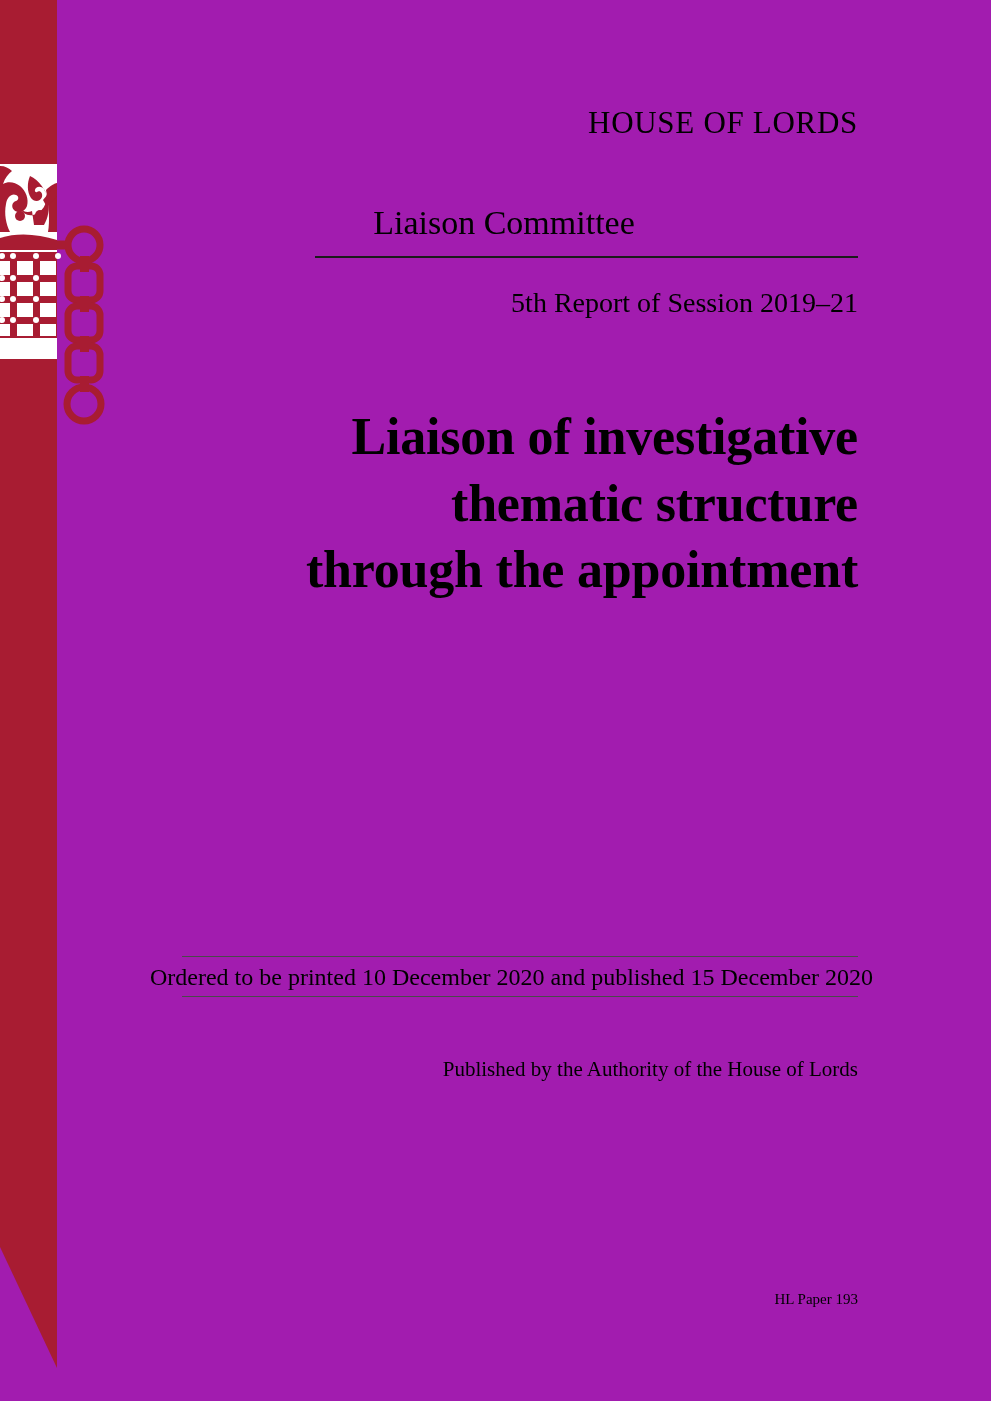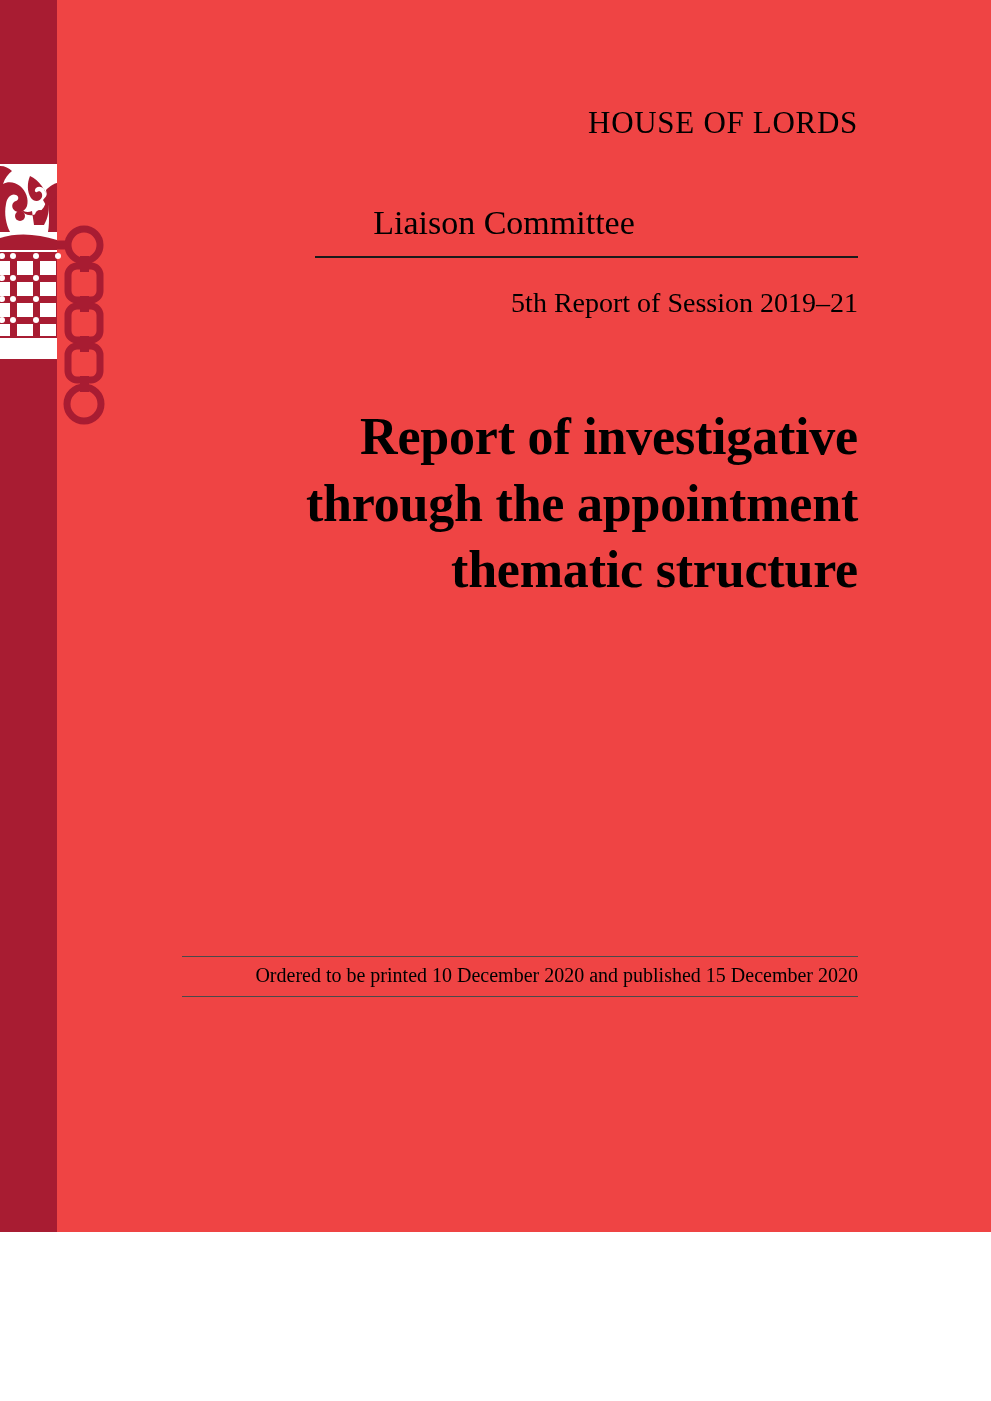--- a/index.html
+++ b/index.html
@@ -4,22 +4,22 @@
 <style>
   html, body {
     margin: 0;
     padding: 0;
     background: #ffffff;
   }
 
   .page {
     position: relative;
     width: 991px;
-    height: 1232px;
-    background: #ef4444;
+    height: 1401px;
+    background: #a21caf;
     overflow: hidden;
     font-family: "Liberation Serif", "DejaVu Serif", serif;
     color: #000000;
   }
 
   
   .band-wrap {
     position: absolute;
     left: 0;
     top: 0;
@@ -104,21 +104,21 @@
     height: 0;
     border-top: 1px solid #4a4a4a;
   }
 
   .ordered-line {
     position: absolute;
     top: 962px;
     right: 0;
     width: 100%;
     text-align: right;
-    font-size: 20px;
+    font-size: 24px;
     line-height: 1.3;
     white-space: nowrap;
   }
 
   .rule-lower {
     position: absolute;
     top: 996px;
     right: 0;
     width: 676px;
     height: 0;
@@ -257,28 +257,29 @@
 
     <div class="house-line">HOUSE OF LORDS</div>
 
     <div class="committee-line">Liaison Committee</div>
 
     <div class="rule-head"></div>
 
     <div class="session-line">5th Report of Session 2019–21</div>
 
     <div class="report-title">
-      <div>Report of investigative</div>
+      <div>Liaison of investigative</div>
+      <div>thematic structure</div>
       <div>through the appointment</div>
-      <div>thematic structure</div>
     </div>
 
     <div class="rule-upper"></div>
 
     <div class="ordered-line">Ordered to be printed 10 December 2020 and published 15 December 2020</div>
 
     <div class="rule-lower"></div>
 
+    <div class="published-line">Published by the Authority of the House of Lords</div>
 
     <div class="paper-number">HL Paper 193</div>
 
   </div>
 </div>
 
 </body></html>

